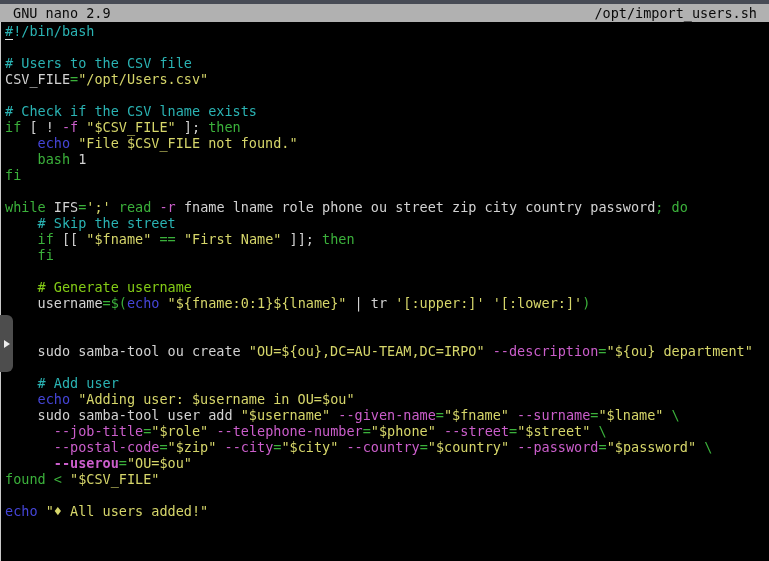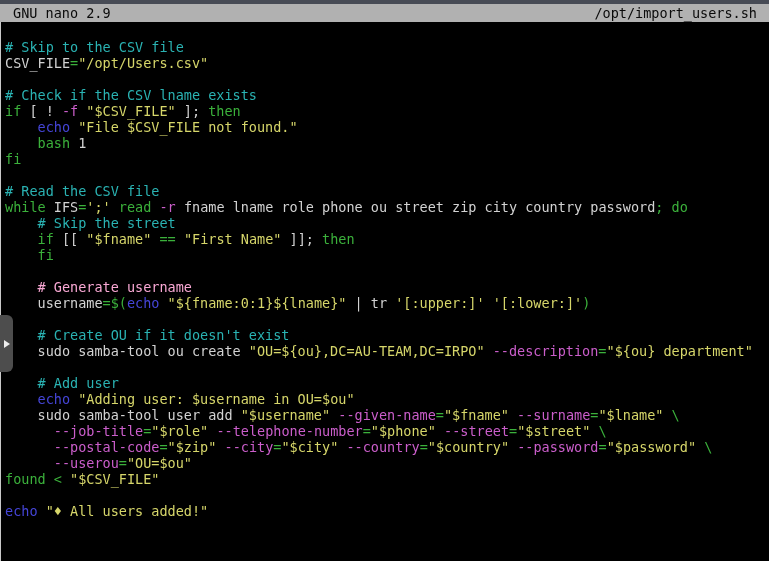--- a/index.html
+++ b/index.html
@@ -25,48 +25,48 @@
 <body>
 
 <div class="screen">
   <div class="left-edge"></div>
   <div class="top-strip"></div>
   <div class="titlebar">
     <span>GNU nano 2.9</span>
     <span>/opt/import_users.sh</span>
   </div>
   <div class="editor">
+      <div class="line"><span class="cursor" style="color: rgb(42, 179, 179);">#</span><span style="color: rgb(42, 179, 179);">!/bin/bash</span></div>
       <div class="line">&nbsp;</div>
-      <div class="line"><span style="color: rgb(42, 179, 179);"># Skip to the CSV file</span></div>
+      <div class="line"><span style="color: rgb(42, 179, 179);"># Users to the CSV file</span></div>
       <div class="line"><span style="color: rgb(210, 210, 210);">CSV_FILE</span><span style="color: rgb(59, 177, 59);">=</span><span style="color: rgb(214, 214, 106);">"/opt/Users.csv"</span></div>
       <div class="line">&nbsp;</div>
       <div class="line"><span style="color: rgb(42, 179, 179);"># Check if the CSV lname exists</span></div>
       <div class="line"><span style="color: rgb(59, 177, 59);">if</span><span style="color: rgb(210, 210, 210);"> [ ! </span><span style="color: rgb(203, 94, 203);">-f</span><span style="color: rgb(210, 210, 210);"> </span><span style="color: rgb(214, 214, 106);">"$CSV_FILE"</span><span style="color: rgb(210, 210, 210);"> ]; </span><span style="color: rgb(59, 177, 59);">then</span></div>
       <div class="line"><span style="color: rgb(210, 210, 210);">    </span><span style="color: rgb(69, 69, 216);">echo</span><span style="color: rgb(210, 210, 210);"> </span><span style="color: rgb(214, 214, 106);">"File $CSV_FILE not found."</span></div>
       <div class="line"><span style="color: rgb(210, 210, 210);">    </span><span style="color: rgb(59, 177, 59);">bash</span><span style="color: rgb(210, 210, 210);"> 1</span></div>
       <div class="line"><span style="color: rgb(59, 177, 59);">fi</span></div>
       <div class="line">&nbsp;</div>
-      <div class="line"><span style="color: rgb(42, 179, 179);"># Read the CSV file</span></div>
       <div class="line"><span style="color: rgb(59, 177, 59);">while</span><span style="color: rgb(210, 210, 210);"> IFS</span><span style="color: rgb(59, 177, 59);">=</span><span style="color: rgb(214, 214, 106);">';'</span><span style="color: rgb(210, 210, 210);"> </span><span style="color: rgb(59, 177, 59);">read</span><span style="color: rgb(210, 210, 210);"> </span><span style="color: rgb(203, 94, 203);">-r</span><span style="color: rgb(210, 210, 210);"> fname lname role phone ou street zip city country password</span><span style="color: rgb(59, 177, 59);">;</span><span style="color: rgb(210, 210, 210);"> </span><span style="color: rgb(59, 177, 59);">do</span></div>
       <div class="line"><span style="color: rgb(210, 210, 210);">    </span><span style="color: rgb(42, 179, 179);"># Skip the street</span></div>
       <div class="line"><span style="color: rgb(210, 210, 210);">    </span><span style="color: rgb(59, 177, 59);">if</span><span style="color: rgb(210, 210, 210);"> [[ </span><span style="color: rgb(214, 214, 106);">"$fname"</span><span style="color: rgb(210, 210, 210);"> </span><span style="color: rgb(59, 177, 59);">==</span><span style="color: rgb(210, 210, 210);"> </span><span style="color: rgb(214, 214, 106);">"First Name"</span><span style="color: rgb(210, 210, 210);"> ]]; </span><span style="color: rgb(59, 177, 59);">then</span></div>
       <div class="line"><span style="color: rgb(210, 210, 210);">    </span><span style="color: rgb(59, 177, 59);">fi</span></div>
       <div class="line">&nbsp;</div>
-      <div class="line"><span style="color: rgb(210, 210, 210);">    </span><span style="color: #f9a8d4;"># Generate username</span></div>
+      <div class="line"><span style="color: rgb(210, 210, 210);">    </span><span style="color: #84cc16;"># Generate username</span></div>
       <div class="line"><span style="color: rgb(210, 210, 210);">    username</span><span style="color: rgb(59, 177, 59);">=$(</span><span style="color: rgb(69, 69, 216);">echo</span><span style="color: rgb(210, 210, 210);"> </span><span style="color: rgb(214, 214, 106);">"${fname:0:1}${lname}"</span><span style="color: rgb(210, 210, 210);"> | tr </span><span style="color: rgb(214, 214, 106);">'[:upper:]'</span><span style="color: rgb(210, 210, 210);"> </span><span style="color: rgb(214, 214, 106);">'[:lower:]'</span><span style="color: rgb(59, 177, 59);">)</span></div>
       <div class="line">&nbsp;</div>
-      <div class="line"><span style="color: rgb(210, 210, 210);">    </span><span style="color: rgb(42, 179, 179);"># Create OU if it doesn't exist</span></div>
+      <div class="line"><span style="color: rgb(210, 210, 210);">    </span></div>
       <div class="line"><span style="color: rgb(210, 210, 210);">    sudo samba-tool ou create </span><span style="color: rgb(214, 214, 106);">"OU=${ou},DC=AU-TEAM,DC=IRPO"</span><span style="color: rgb(210, 210, 210);"> </span><span style="color: rgb(203, 94, 203);">--description</span><span style="color: rgb(59, 177, 59);">=</span><span style="color: rgb(214, 214, 106);">"${ou} department"</span></div>
       <div class="line">&nbsp;</div>
       <div class="line"><span style="color: rgb(210, 210, 210);">    </span><span style="color: rgb(42, 179, 179);"># Add user</span></div>
       <div class="line"><span style="color: rgb(210, 210, 210);">    </span><span style="color: rgb(69, 69, 216);">echo</span><span style="color: rgb(210, 210, 210);"> </span><span style="color: rgb(214, 214, 106);">"Adding user: $username in OU=$ou"</span></div>
       <div class="line"><span style="color: rgb(210, 210, 210);">    sudo samba-tool user add </span><span style="color: rgb(214, 214, 106);">"$username"</span><span style="color: rgb(210, 210, 210);"> </span><span style="color: rgb(203, 94, 203);">--given-name</span><span style="color: rgb(59, 177, 59);">=</span><span style="color: rgb(214, 214, 106);">"$fname"</span><span style="color: rgb(210, 210, 210);"> </span><span style="color: rgb(203, 94, 203);">--surname</span><span style="color: rgb(59, 177, 59);">=</span><span style="color: rgb(214, 214, 106);">"$lname"</span><span style="color: rgb(210, 210, 210);"> </span><span style="color: rgb(59, 177, 59);">\</span></div>
       <div class="line"><span style="color: rgb(210, 210, 210);">      </span><span style="color: rgb(203, 94, 203);">--job-title</span><span style="color: rgb(59, 177, 59);">=</span><span style="color: rgb(214, 214, 106);">"$role"</span><span style="color: rgb(210, 210, 210);"> </span><span style="color: rgb(203, 94, 203);">--telephone-number</span><span style="color: rgb(59, 177, 59);">=</span><span style="color: rgb(214, 214, 106);">"$phone"</span><span style="color: rgb(210, 210, 210);"> </span><span style="color: rgb(203, 94, 203);">--street</span><span style="color: rgb(59, 177, 59);">=</span><span style="color: rgb(214, 214, 106);">"$street"</span><span style="color: rgb(210, 210, 210);"> </span><span style="color: rgb(59, 177, 59);">\</span></div>
       <div class="line"><span style="color: rgb(210, 210, 210);">      </span><span style="color: rgb(203, 94, 203);">--postal-code</span><span style="color: rgb(59, 177, 59);">=</span><span style="color: rgb(214, 214, 106);">"$zip"</span><span style="color: rgb(210, 210, 210);"> </span><span style="color: rgb(203, 94, 203);">--city</span><span style="color: rgb(59, 177, 59);">=</span><span style="color: rgb(214, 214, 106);">"$city"</span><span style="color: rgb(210, 210, 210);"> </span><span style="color: rgb(203, 94, 203);">--country</span><span style="color: rgb(59, 177, 59);">=</span><span style="color: rgb(214, 214, 106);">"$country"</span><span style="color: rgb(210, 210, 210);"> </span><span style="color: rgb(203, 94, 203);">--password</span><span style="color: rgb(59, 177, 59);">=</span><span style="color: rgb(214, 214, 106);">"$password"</span><span style="color: rgb(210, 210, 210);"> </span><span style="color: rgb(59, 177, 59);">\</span></div>
-      <div class="line"><span style="color: rgb(210, 210, 210);">      </span><span style="color: rgb(203, 94, 203);">--userou</span><span style="color: rgb(59, 177, 59);">=</span><span style="color: rgb(214, 214, 106);">"OU=$ou"</span></div>
+      <div class="line"><span style="color: rgb(210, 210, 210);">      </span><span style="color: rgb(203, 94, 203); font-weight: bold;">--userou</span><span style="color: rgb(59, 177, 59);">=</span><span style="color: rgb(214, 214, 106);">"OU=$ou"</span></div>
       <div class="line"><span style="color: rgb(59, 177, 59);">found</span><span style="color: rgb(210, 210, 210);"> </span><span style="color: rgb(59, 177, 59);">&lt;</span><span style="color: rgb(210, 210, 210);"> </span><span style="color: rgb(214, 214, 106);">"$CSV_FILE"</span></div>
       <div class="line">&nbsp;</div>
       <div class="line"><span style="color: rgb(69, 69, 216);">echo</span><span style="color: rgb(210, 210, 210);"> </span><span style="color: rgb(214, 214, 106);">"♦ All users added!"</span></div>
     </div>
   <div class="side-handle">
     <span class="arrow"></span>
   </div>
 </div>
 
 </body></html>

